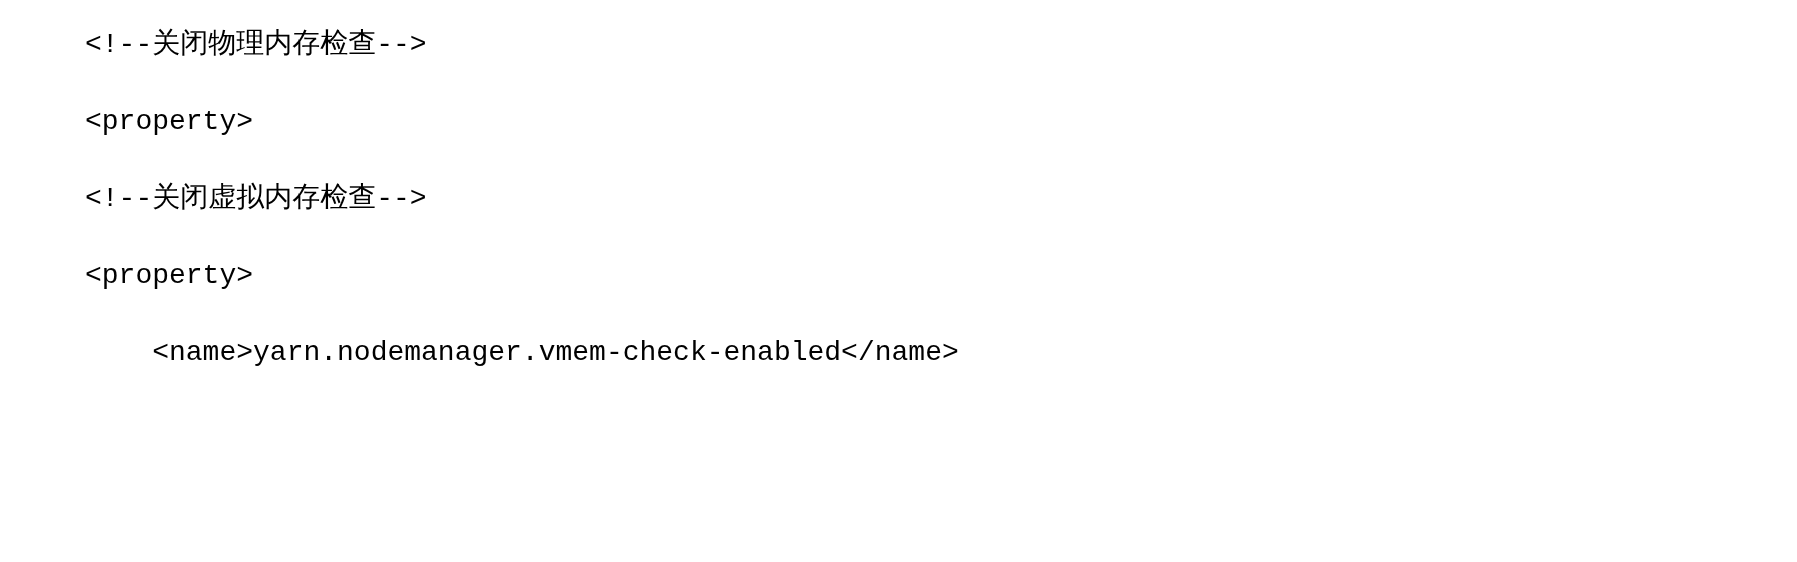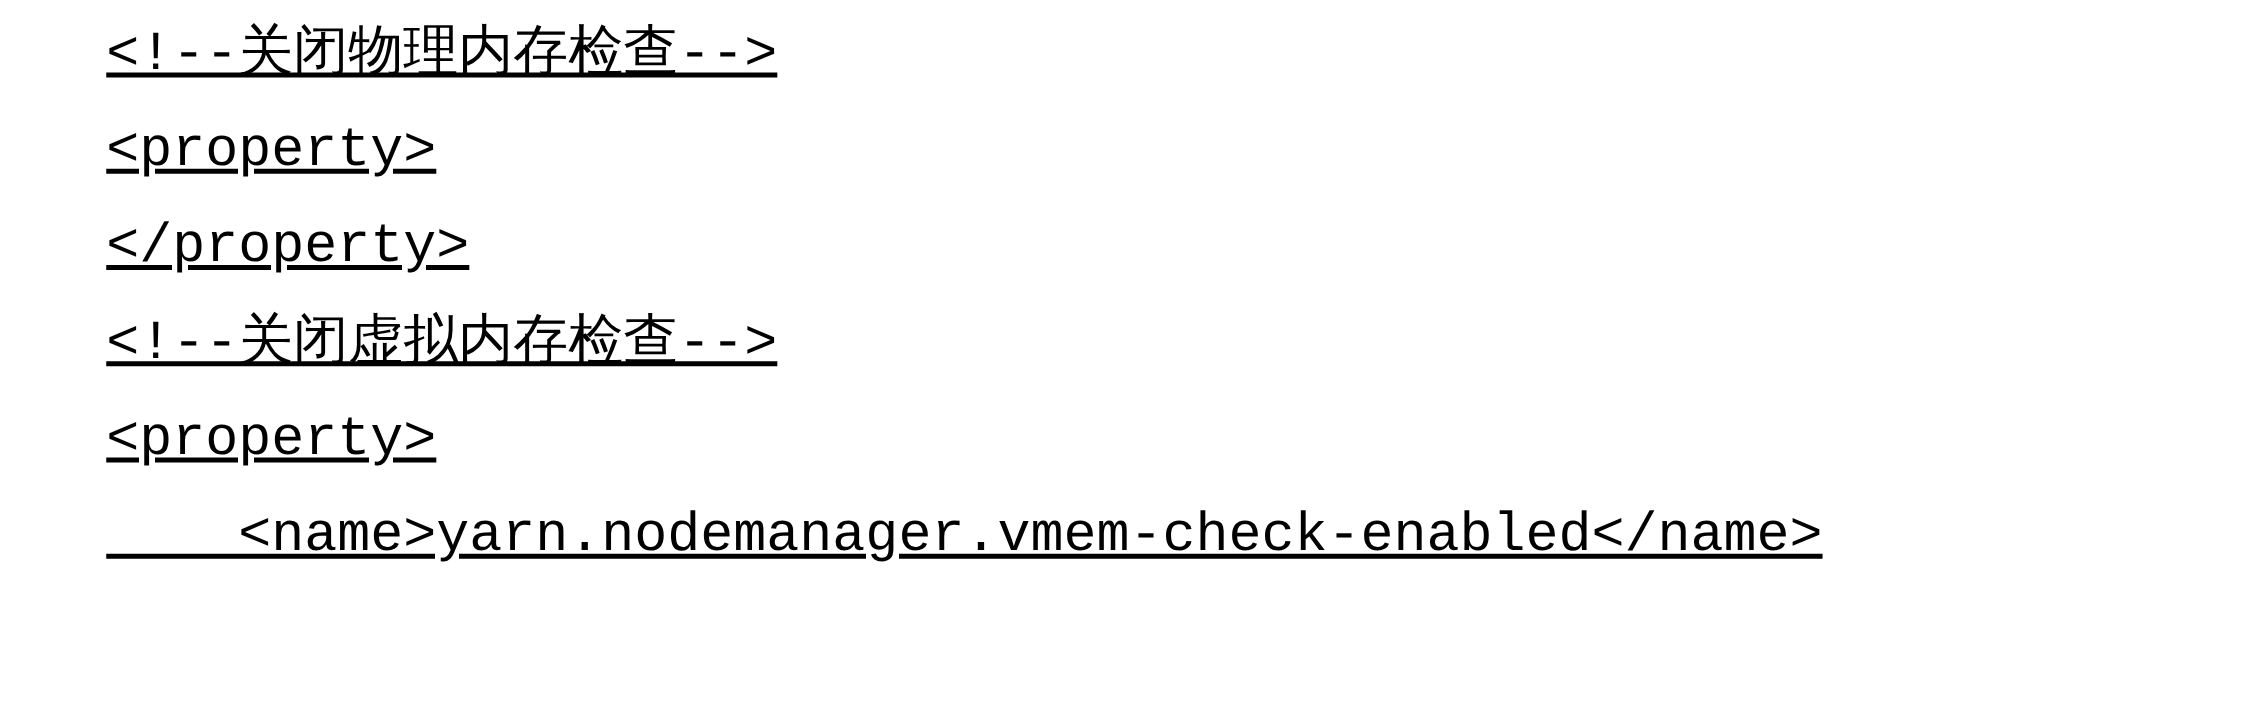--- a/index.html
+++ b/index.html
@@ -20,41 +20,39 @@
     position: absolute;
     left: 0;
     top: 0;
     width: 1797px;
     padding: 6px 0 0 0;
     margin: 0;
     box-sizing: border-box;
   }
   .code-line {
     font-family: "Liberation Mono", "DejaVu Sans Mono", monospace;
-    font-size: 44px;
+    font-size: 28px;
     line-height: 47px;
     height: 47px;
     color: #000000;
     white-space: pre;
     letter-spacing: 0px;
     margin: 0;
     padding: 0;
     padding-left: 85px;
     box-sizing: border-box;
     font-weight: 400;
-    text-decoration: underline;
     -webkit-font-smoothing: antialiased;
   }
 </style>
 </head>
 <body>
 
 <div id="page">
   <pre id="code-block">    <div class="code-line">&lt;!--关闭物理内存检查--&gt;</div>
     <div class="code-line">&lt;property&gt;</div>
-    <div class="code-line">&lt;/property&gt;</div>
     <div class="code-line">&lt;!--关闭虚拟内存检查--&gt;</div>
     <div class="code-line">&lt;property&gt;</div>
     <div class="code-line">    &lt;name&gt;yarn.nodemanager.vmem-check-enabled&lt;/name&gt;</div>
     
     
   </pre>
 </div>
 
 </body></html>

